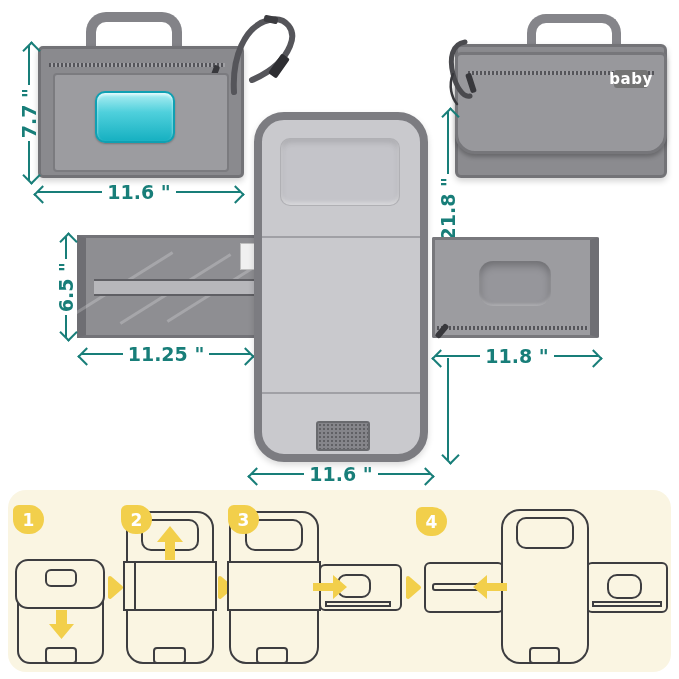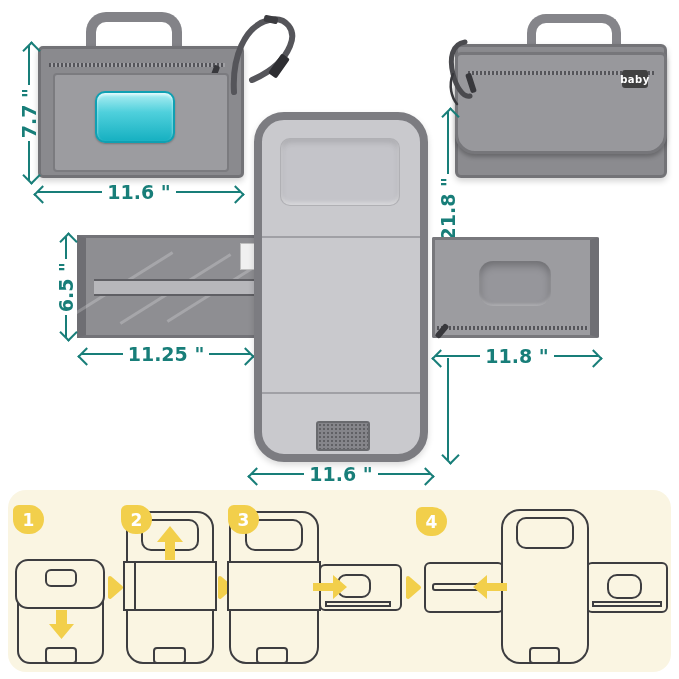--- a/index.html
+++ b/index.html
@@ -58,22 +58,22 @@
 
   
   .bagR-handle{left:527px;top:14px;width:94px;height:40px;border:9px solid #85858a;border-bottom:none;
     border-radius:19px 19px 0 0;}
   .bagR-body{left:455px;top:44px;width:212px;height:134px;background:#8b8b8f;border:3px solid #737377;
     border-radius:6px;box-shadow:0 3px 6px rgba(0,0,0,.18);}
   .bagR-flap{left:455px;top:52px;width:212px;height:102px;background:#98989c;border:3px solid #76767a;
     border-radius:6px 6px 20px 20px;box-shadow:0 3px 4px rgba(0,0,0,.25);}
   .bagR-zip{left:10px;top:16px;width:186px;height:4px;}
   .bagR-pull{left:10px;top:18px;transform:rotate(-18deg);}
-  .brand-tag{right:16px;top:15px;width:26px;height:18px;background:#404040;border-radius:3px;
-    color:#fff;font-size:10px;font-weight:bold;display:flex;align-items:center;justify-content:center;letter-spacing:.5px;}
+  .brand-tag{right:16px;top:15px;width:34px;height:18px;background:#737373;border-radius:3px;
+    color:#fff;font-size:15px;font-weight:bold;display:flex;align-items:center;justify-content:center;letter-spacing:.5px;}
 
   
   .pad{left:254px;top:112px;width:174px;height:350px;background:#c9c9cd;border:8px solid #7c7c81;
     border-radius:30px;box-shadow:0 3px 6px rgba(0,0,0,.15);}
   .pad-pillow{left:18px;top:18px;width:120px;height:68px;background:#c4c4c9;border-radius:10px;
     border:1px solid rgba(0,0,0,.10);box-shadow:inset 0 3px 6px rgba(0,0,0,.14),inset 0 -2px 4px rgba(255,255,255,.5);}
   .fold-line{left:0;width:158px;height:2px;background:rgba(105,105,110,.42);}
   .velcro{left:54px;top:301px;width:54px;height:30px;background:#85858a;border:2px solid #696a6e;border-radius:3px;
     background-image:radial-gradient(rgba(0,0,0,.28) 1px,transparent 1px);background-size:4px 4px;}
 

